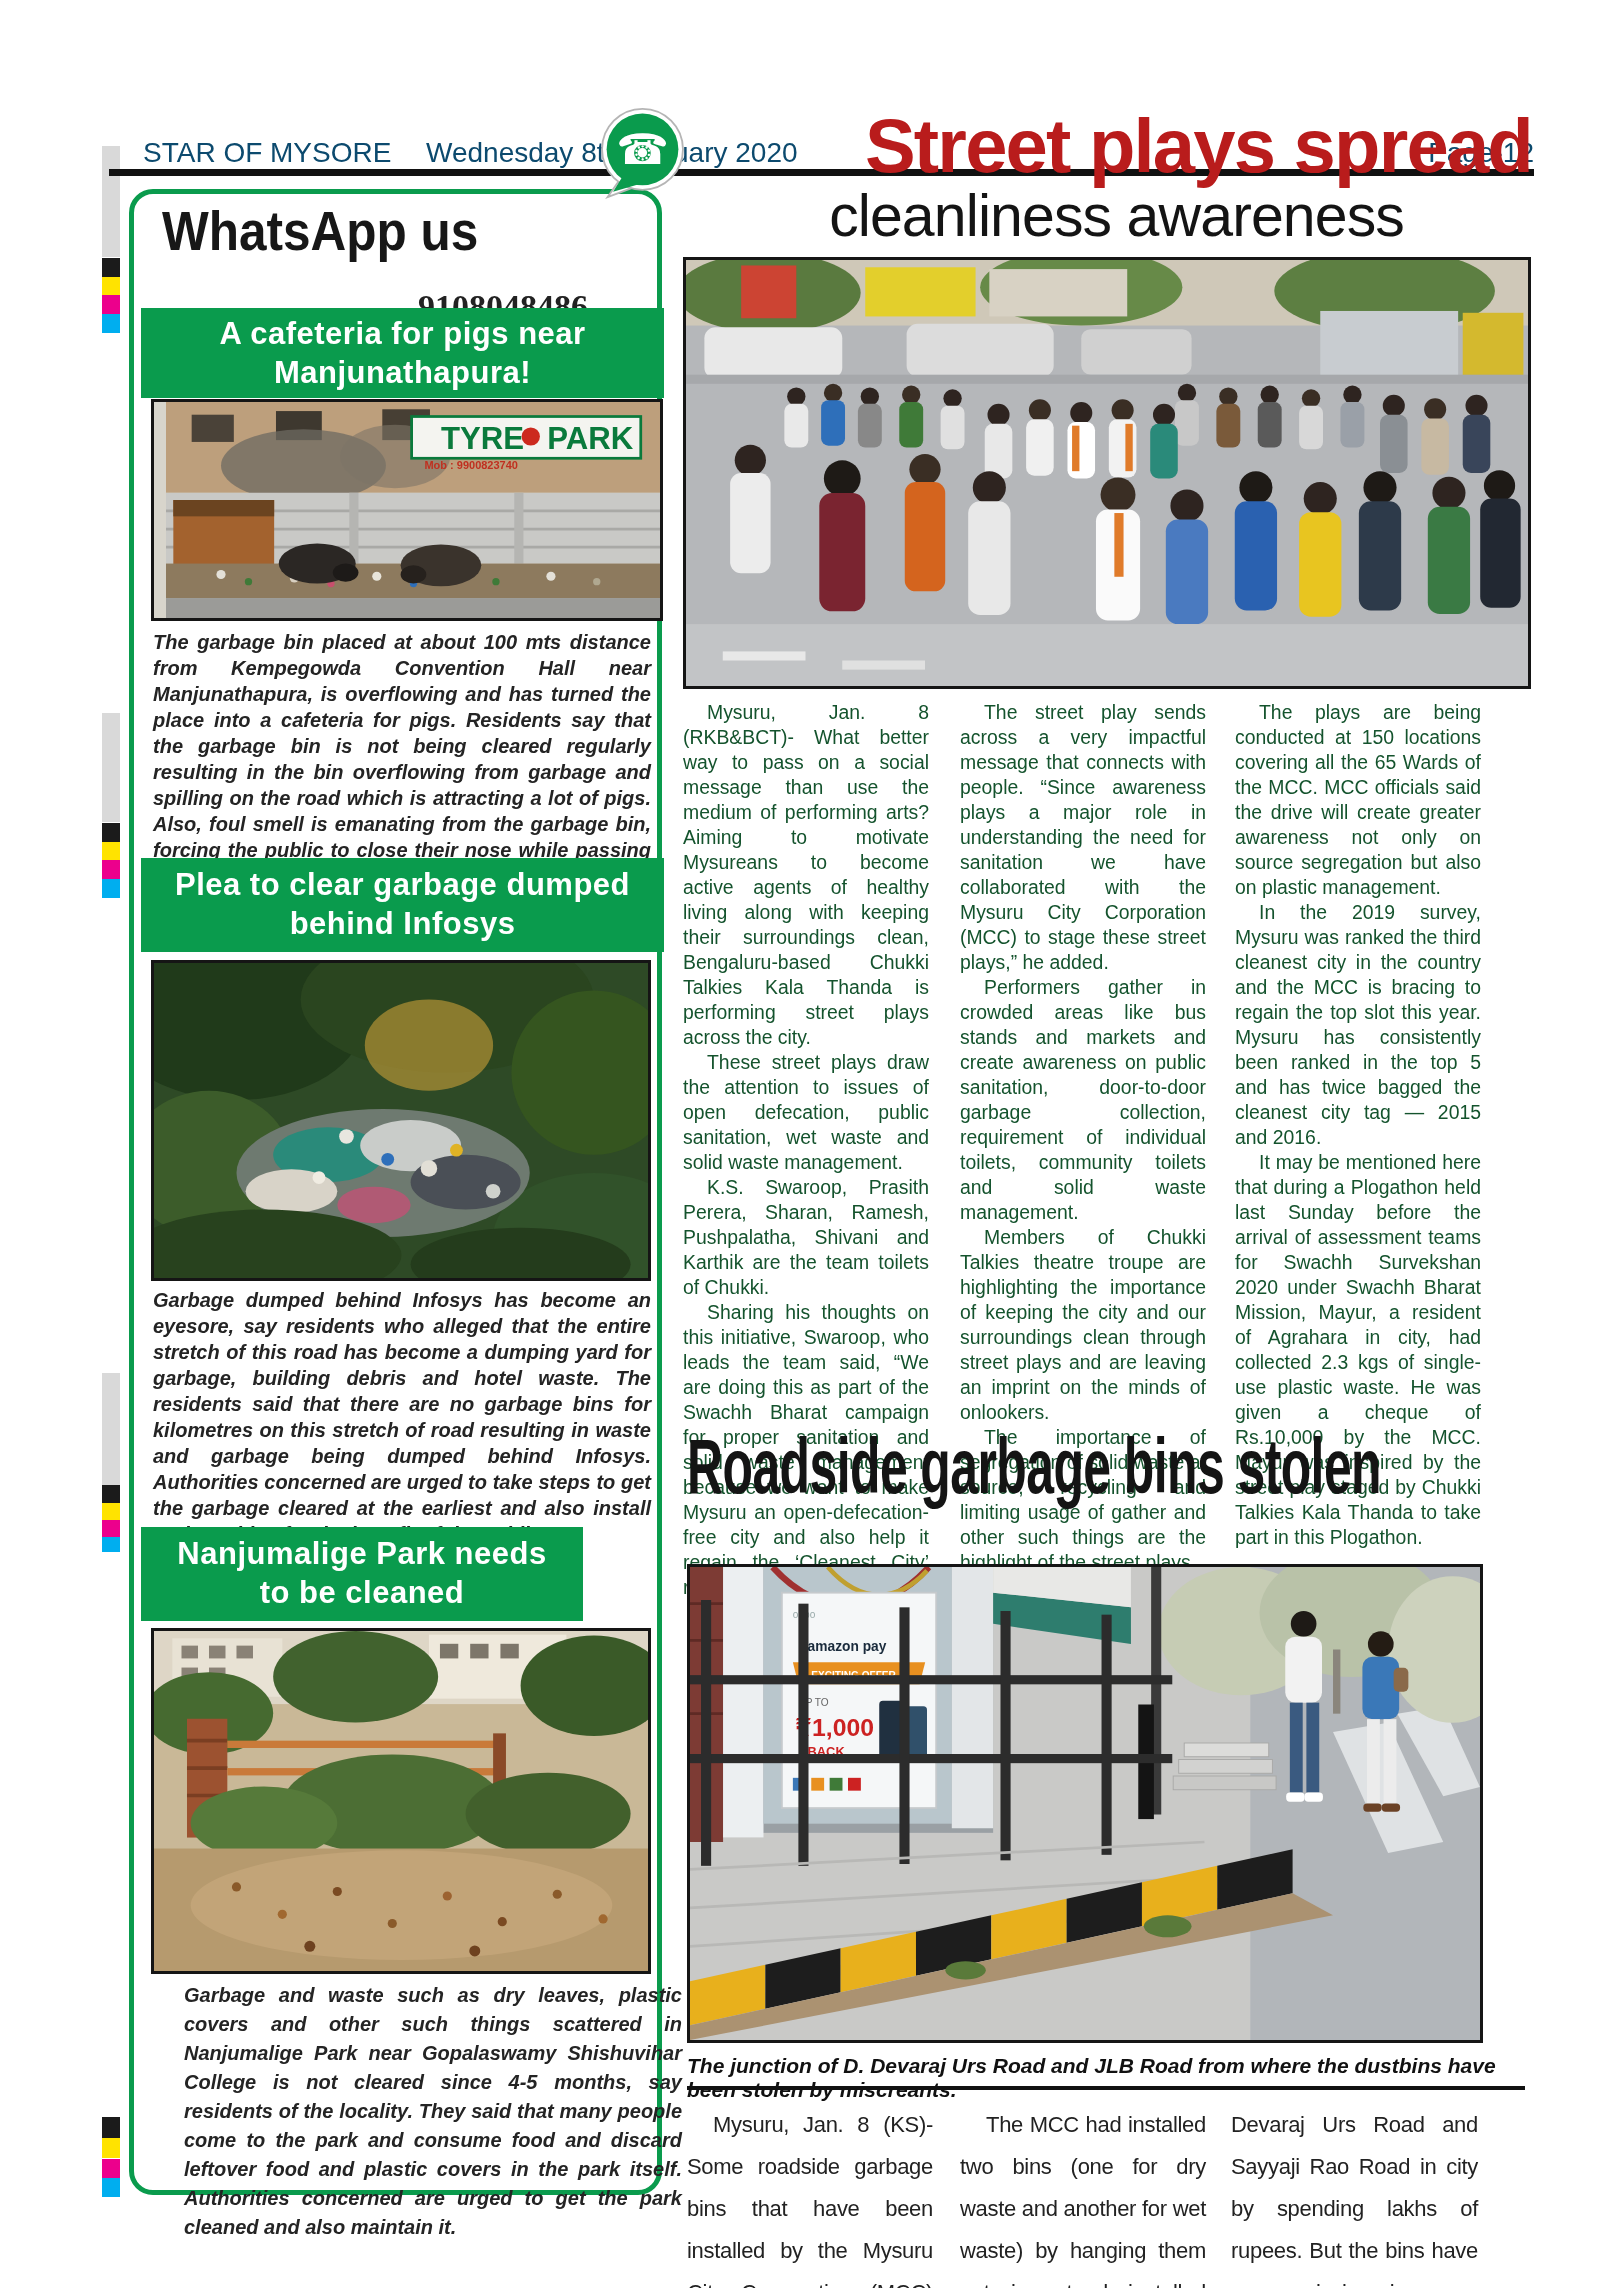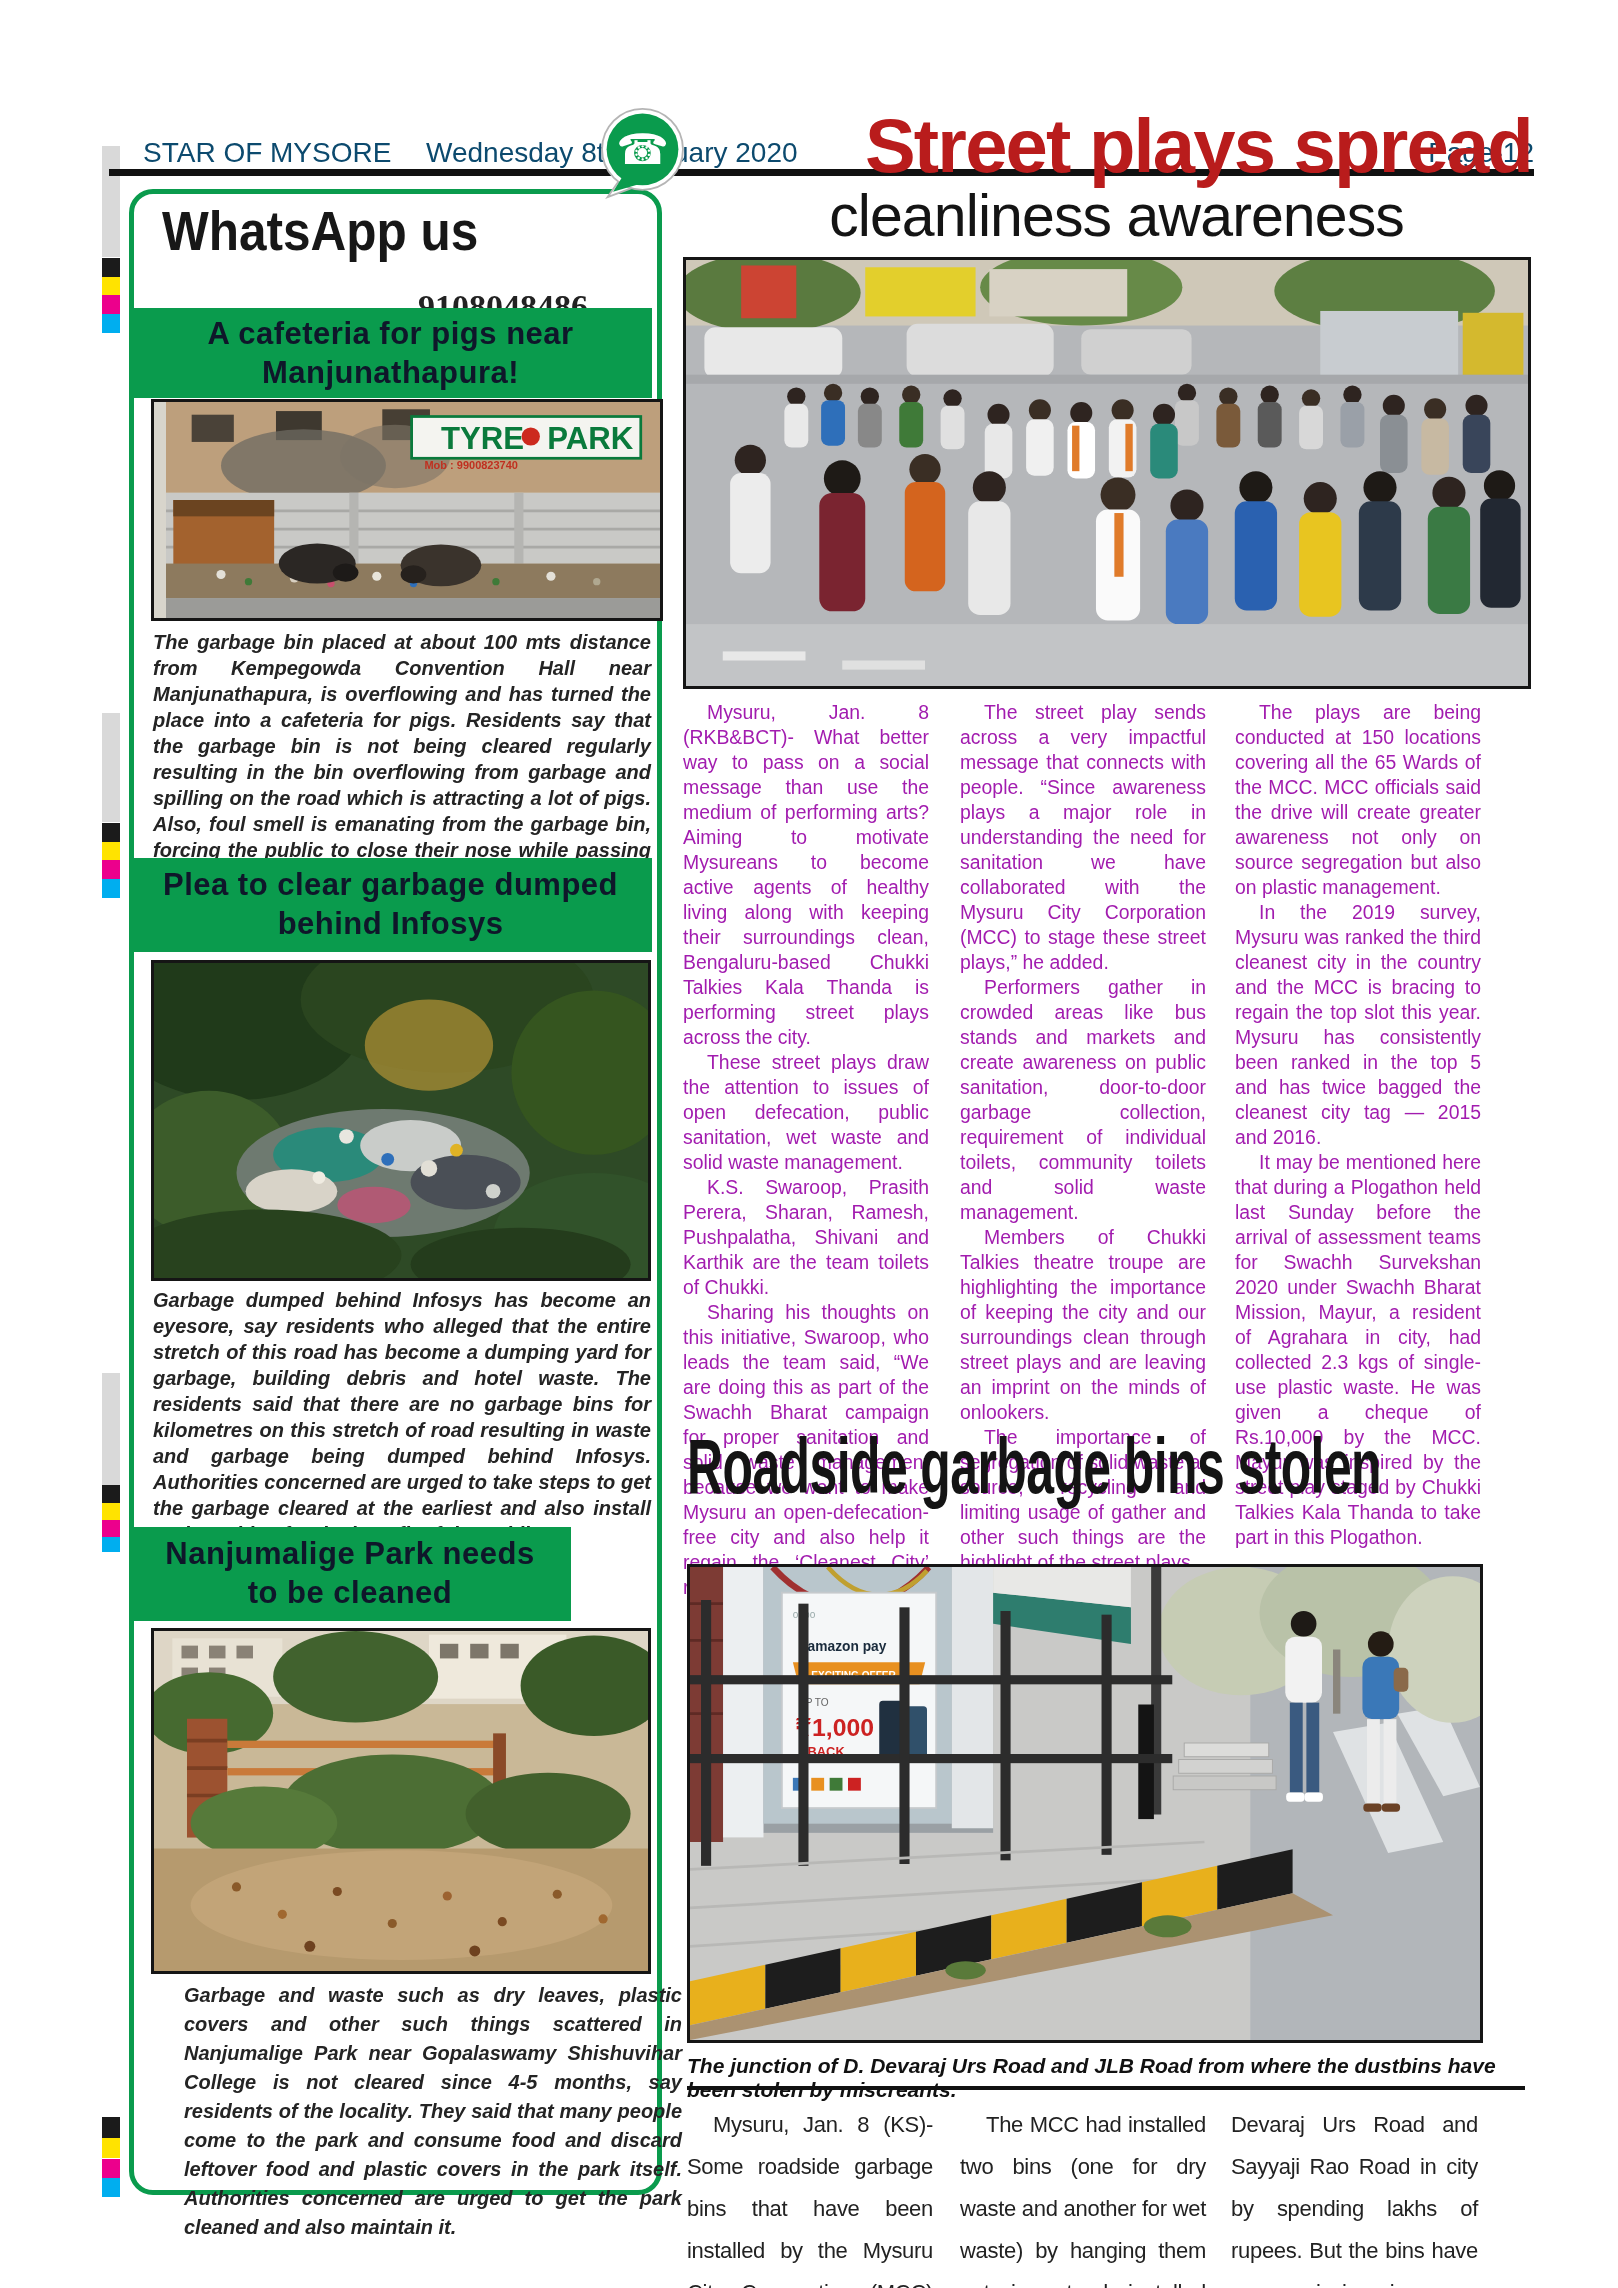--- a/index.html
+++ b/index.html
@@ -14,35 +14,35 @@
   .m-yellow{background:#ffe300;}
   .m-magenta{background:#ec008c;}
   .m-cyan{background:#00aeef;}
 
   
   .masthead{font-weight:normal;font-size:28px;color:#0c4a6e;}
   .hdr-rule{background:#111;height:7.4px;}
 
   
   .green-frame{border:5.5px solid #0a9b4d;border-radius:24px;background:#fff;}
-  .gbar{background:#0a9b4d;color:#0f172a;text-align:center;font-weight:bold;}
+  .gbar{background:#0a9b4d;color:#ffffff;text-align:center;font-weight:bold;margin-left:12px;}
   .gbar .l{font-size:31px;line-height:39px;letter-spacing:0.5px;}
   .wa-title{font-weight:bold;font-size:55px;color:#171717;transform:scaleX(.9);transform-origin:left;white-space:nowrap;}
   .wa-number{font-family:"Liberation Serif","DejaVu Serif",serif;font-weight:bold;font-size:34px;color:#222;text-align:right;}
 
   .photo{border:3.7px solid #151515;background:#d8d5cc;overflow:hidden;}
   .photo svg{display:block;width:100%;height:100%;}
 
   .ital{font-weight:bold;font-style:italic;font-size:20px;line-height:26px;text-align:justify;color:#242424;}
   .ital3{line-height:29px;margin-left:31px;}
 
   
   .sp-h1{font-weight:bold;font-size:76px;line-height:78px;letter-spacing:-1.8px;color:#b91c1c;text-align:right;white-space:nowrap;}
   .sp-h2{font-weight:normal;font-size:59px;line-height:61px;letter-spacing:-0.9px;color:#141414;text-align:center;white-space:nowrap;}
-  .col{font-size:19.4px;line-height:25px;text-align:justify;color:#a21caf;}
+  .col{font-size:19.4px;line-height:25px;text-align:justify;color:#14532d;}
   .col p{margin:0;text-indent:24px;}
   .rd-h{font-weight:bold;font-size:78px;letter-spacing:-0.9px;color:#141414;transform:scaleX(.64);transform-origin:left;white-space:nowrap;line-height:1;}
   .caption{font-weight:bold;font-style:italic;font-size:21px;color:#111;}
   .cap-rule{background:#111;height:3.7px;}
   .bcol{font-size:22px;line-height:42px;text-align:justify;color:#222;letter-spacing:-0.3px;}
   .bcol p{margin:0;text-indent:26px;}
   .bcol p.noind{text-indent:0;}
 
   .svgtxt{font-family:"Liberation Sans","DejaVu Sans",sans-serif;}
 </style>

